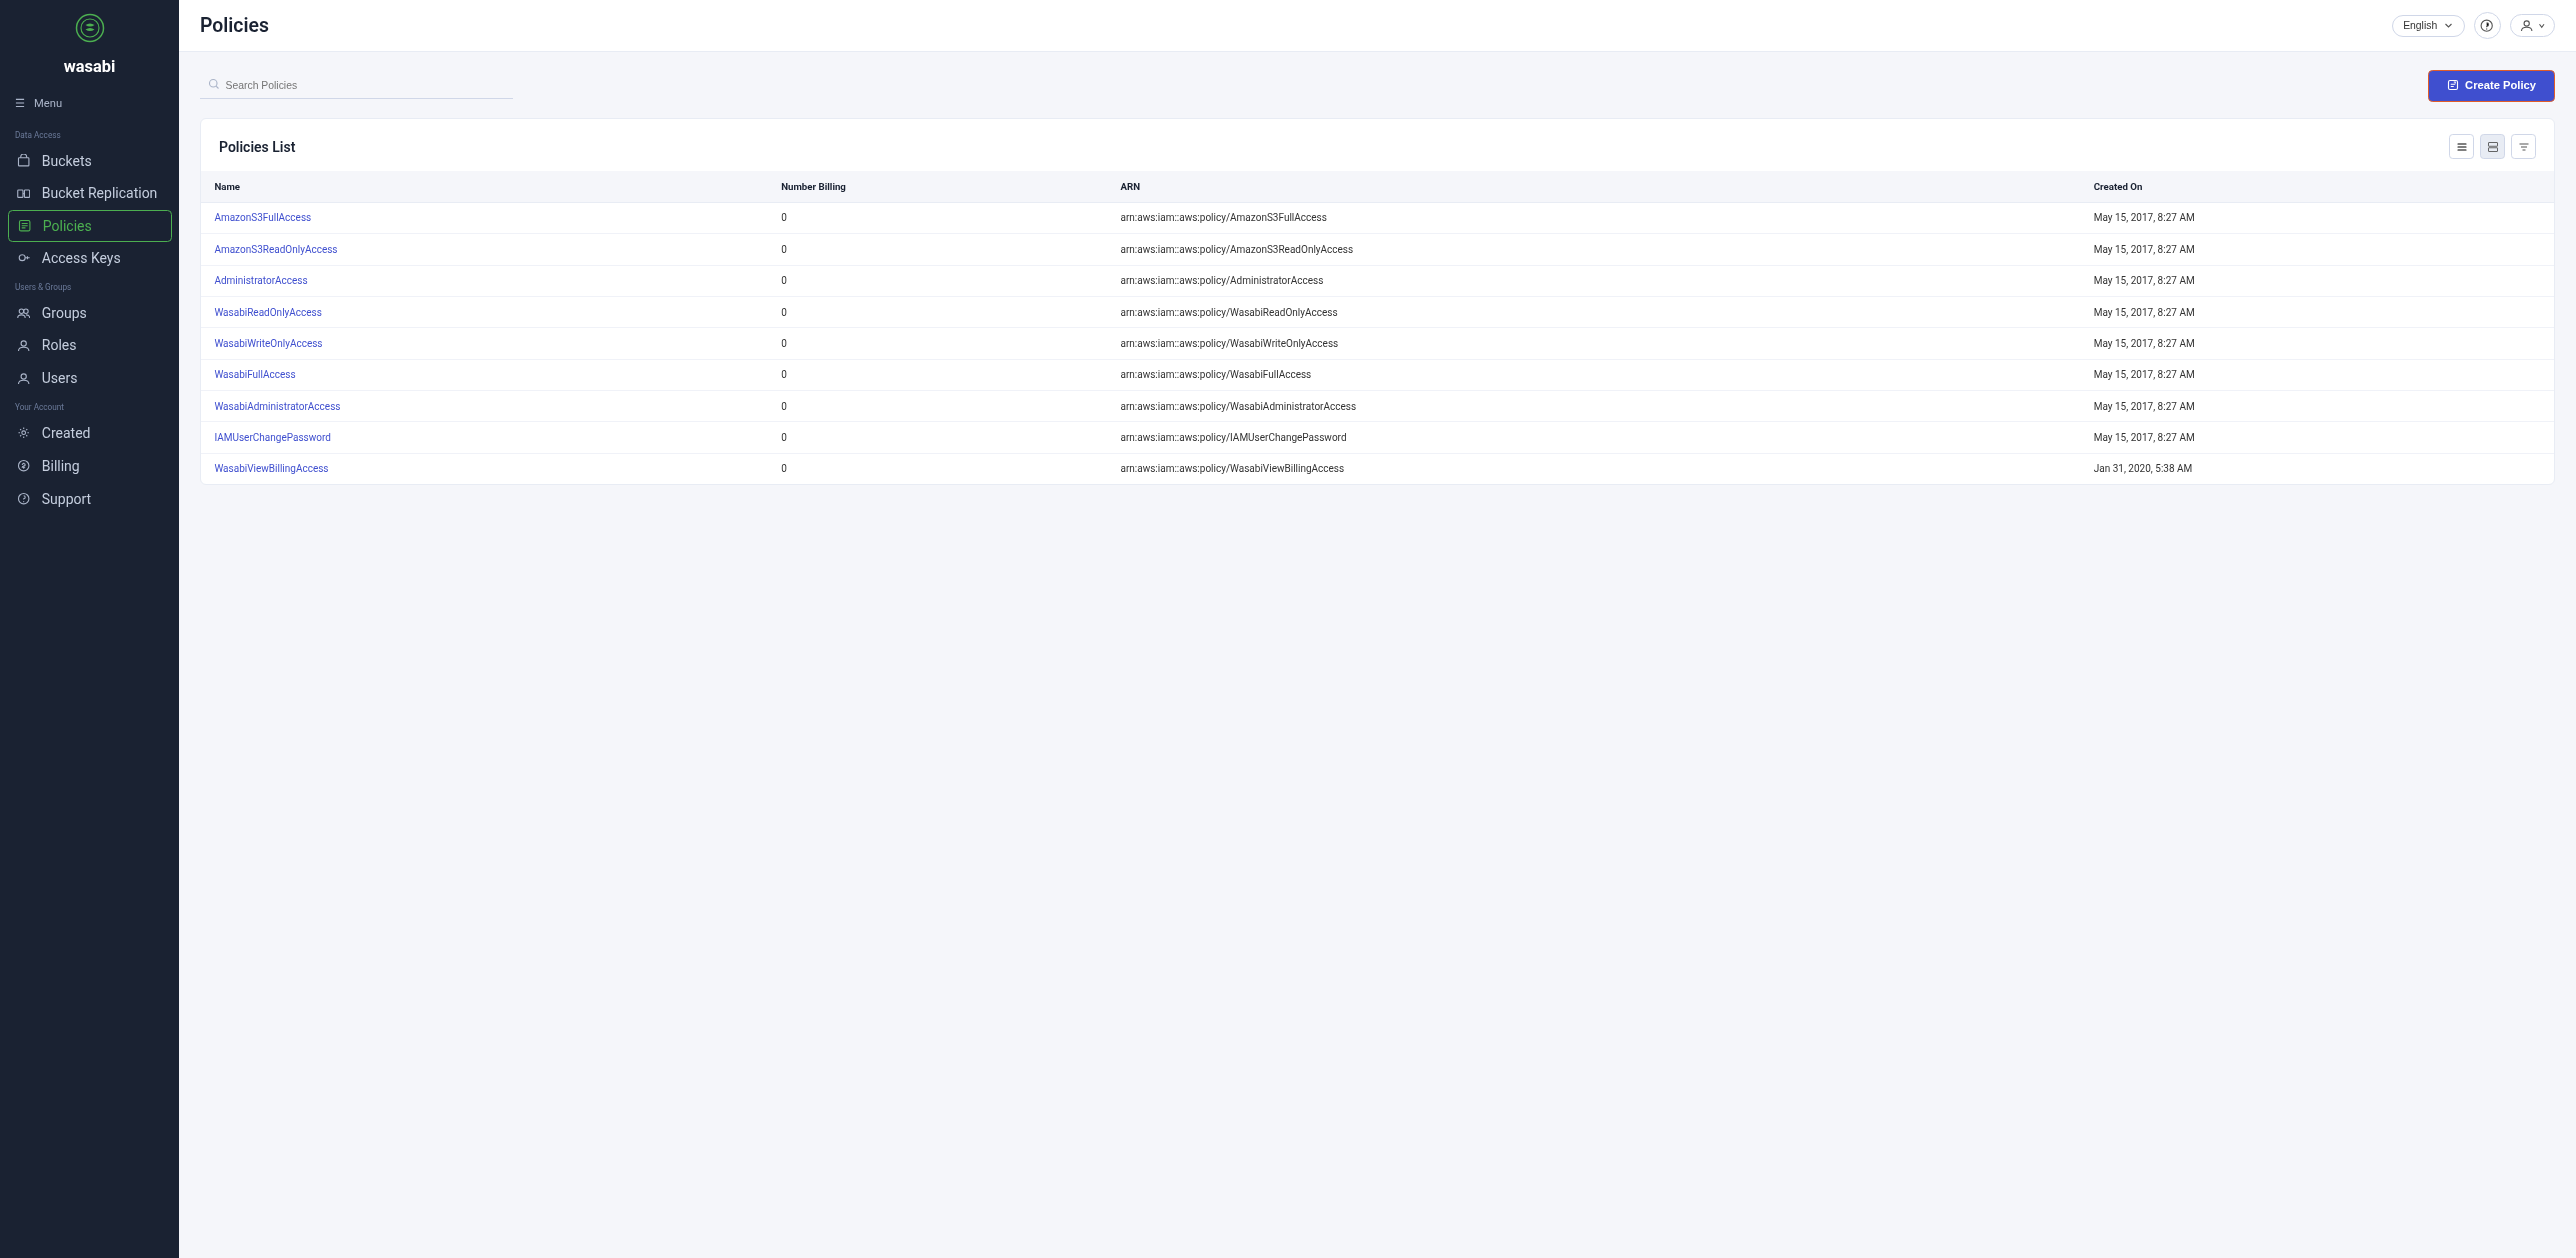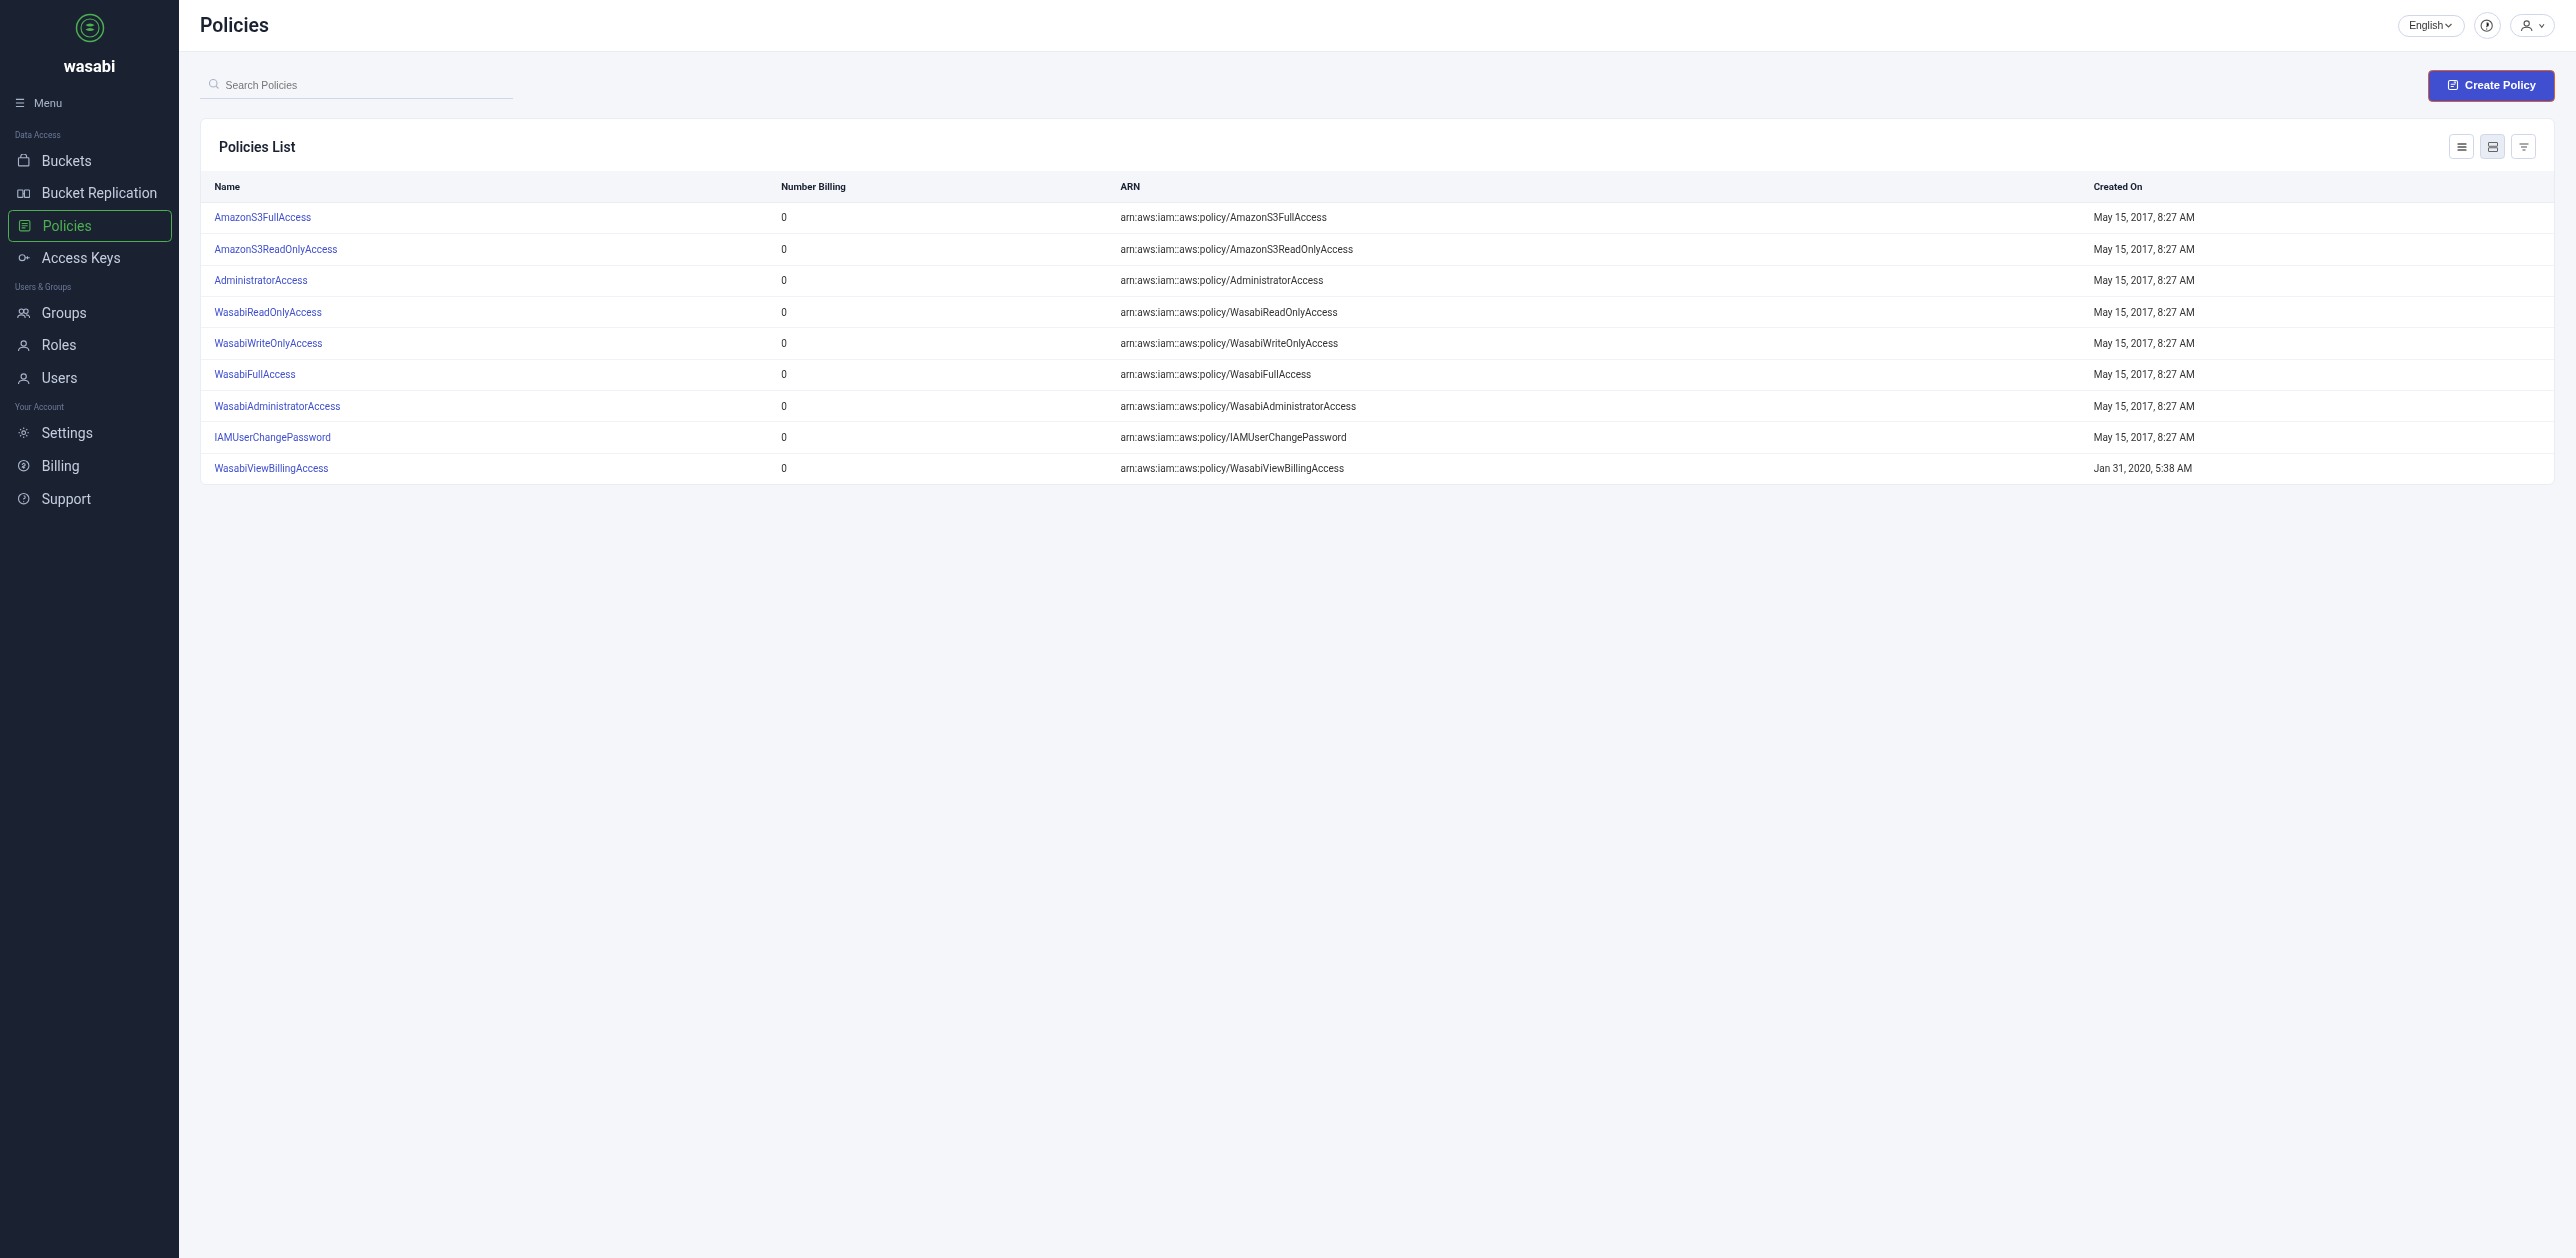--- a/index.html
+++ b/index.html
@@ -78,21 +78,21 @@
       display: flex;
       align-items: center;
       justify-content: space-between;
       padding: 0 21px;
       height: 52px;
       border-bottom: 0.7px solid #e8ecf4;
     }
     .topbar-title { font-size: 19.4px; font-weight: 600; color: #1a2232; }
     .topbar-right { display: flex; align-items: center; gap: 9px; }
     .lang-btn {
-      display: flex; align-items: center; gap: 1px;
+      display: flex; align-items: center; gap: 7px;
       border: 0.7px solid #d0d7e8; border-radius: 15px;
       padding: 4.5px 10.4px; font-size: 10.4px; color: #333; cursor: pointer; background: #fff;
     }
     .lang-btn svg { width: 9px; height: 9px; }
     .icon-circle-btn {
       width: 27px; height: 27px; border-radius: 50%;
       border: 0.7px solid #d0d7e8; background: #fff;
       display: flex; align-items: center; justify-content: center;
       cursor: pointer; font-size: 12px; color: #555;
     }
@@ -272,21 +272,21 @@
 
   <div class="sidebar-section-label">Your Account</div>
 
   <div class="sidebar-item">
     <span class="sidebar-icon">
       <svg width="13.4" height="13.4" viewBox="0 0 18 18" fill="none">
           <circle cx="9" cy="9" r="2.5" stroke="#aab4c8" stroke-width="1.5"></circle>
           <path d="M9 2v2M9 14v2M2 9h2M14 9h2M4.2 4.2l1.4 1.4M12.4 12.4l1.4 1.4M4.2 13.8l1.4-1.4M12.4 5.6l1.4-1.4" stroke="#aab4c8" stroke-width="1.5"></path>
         </svg>
     </span>
-    <span>Settings</span>
+    <span>Created</span>
   </div>
 
   <div class="sidebar-item">
     <span class="sidebar-icon">
       <svg width="13.4" height="13.4" viewBox="0 0 18 18" fill="none">
           <circle cx="9" cy="9" r="7" stroke="#aab4c8" stroke-width="1.5"></circle>
           <path d="M9 5v1.5M9 11.5V13M7 8a2 2 0 114 0c0 1.5-4 1.5-4 3h4" stroke="#aab4c8" stroke-width="1.5"></path>
         </svg>
     </span>
     <span>Billing</span>

